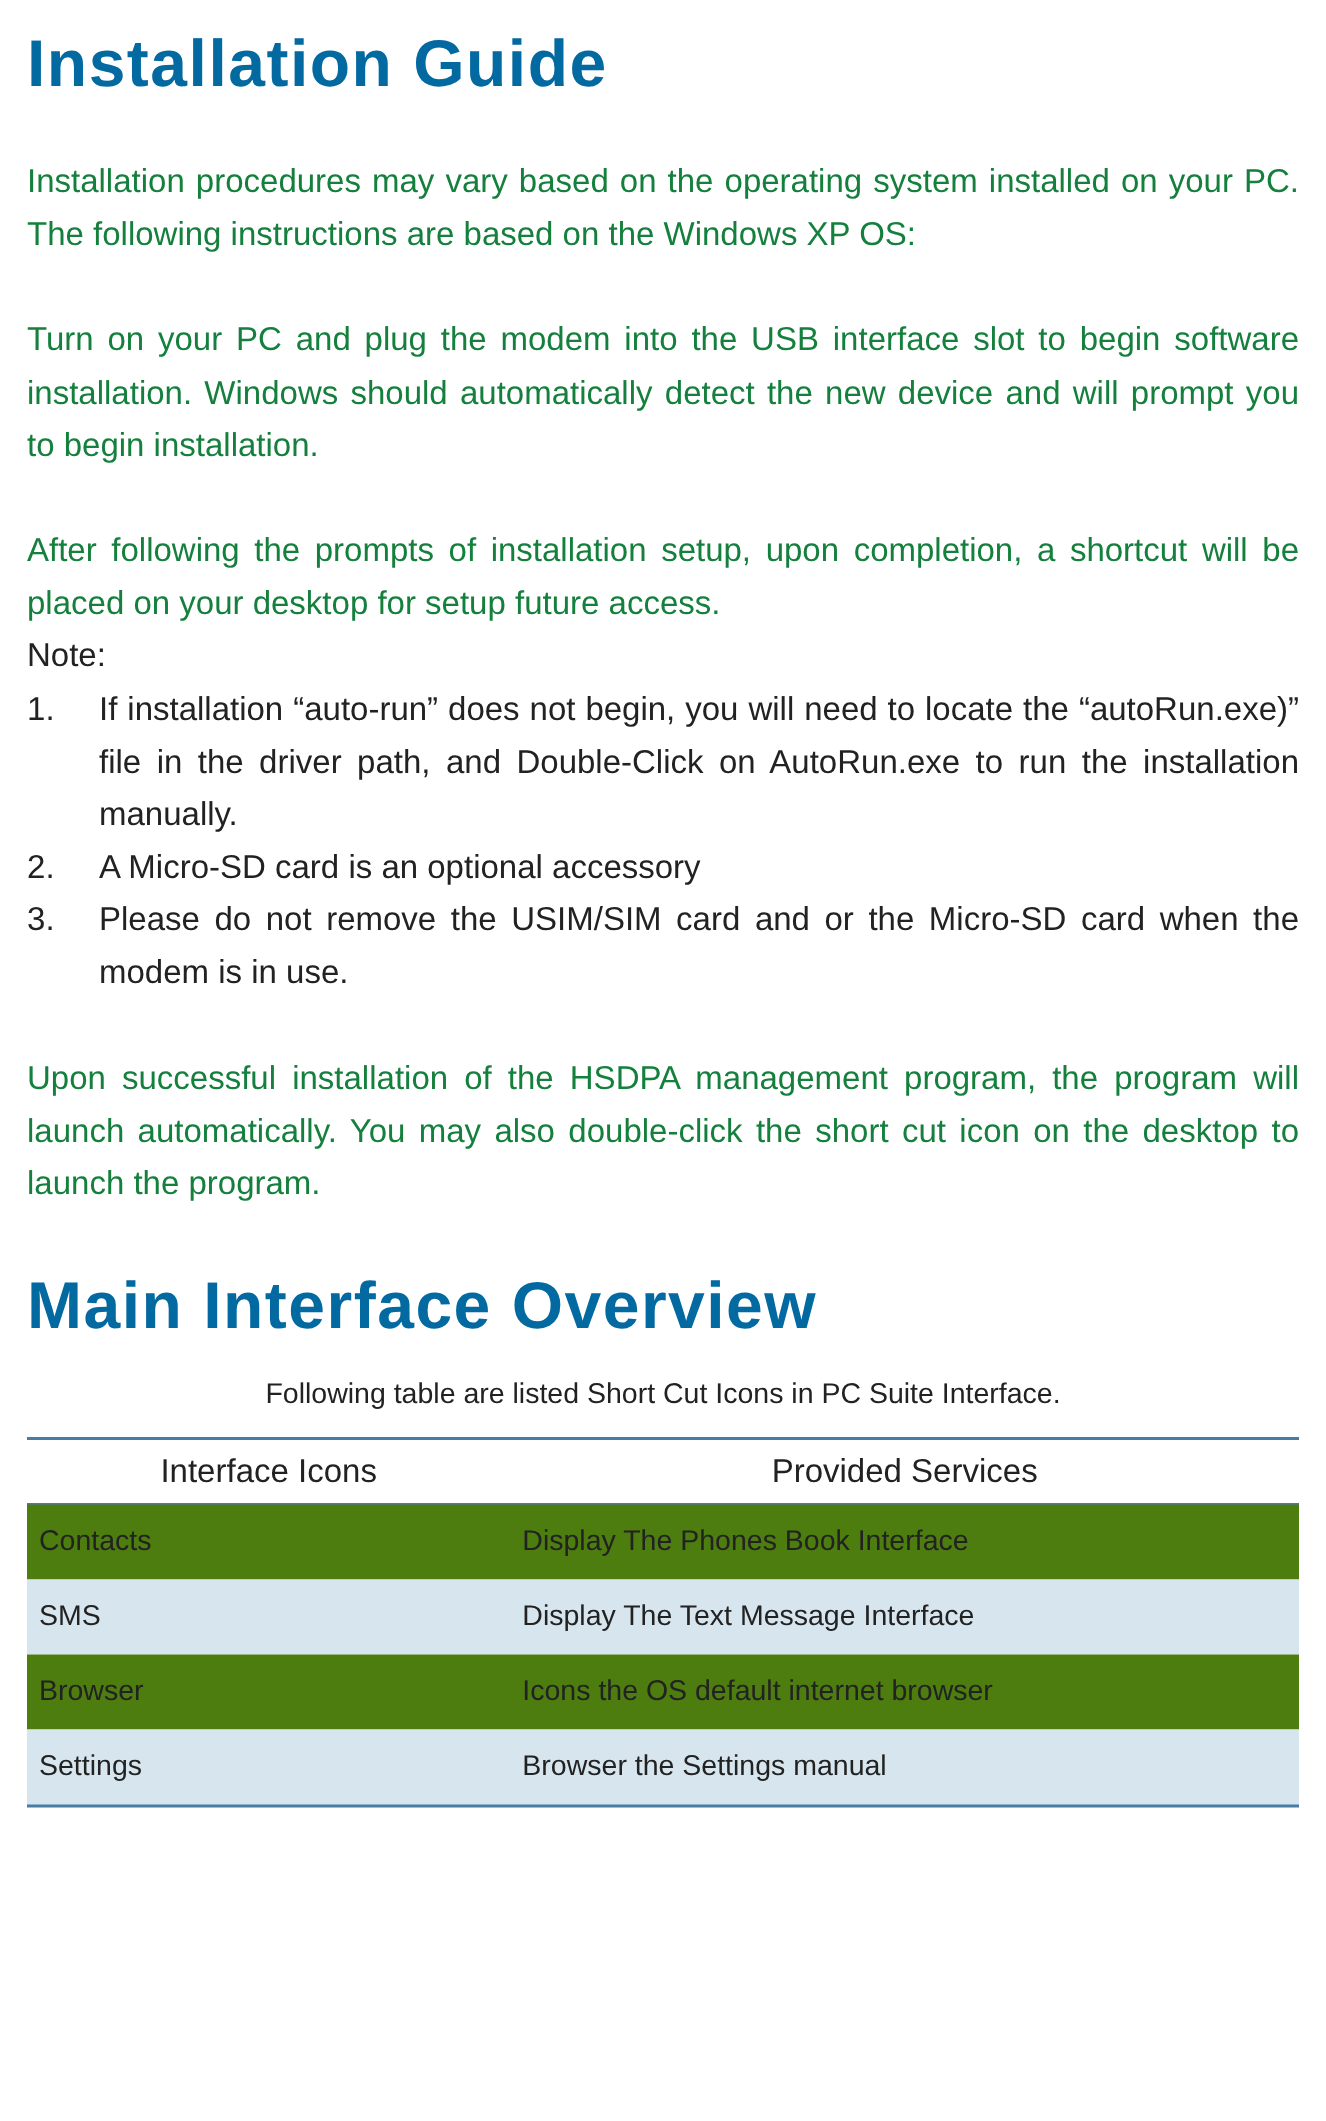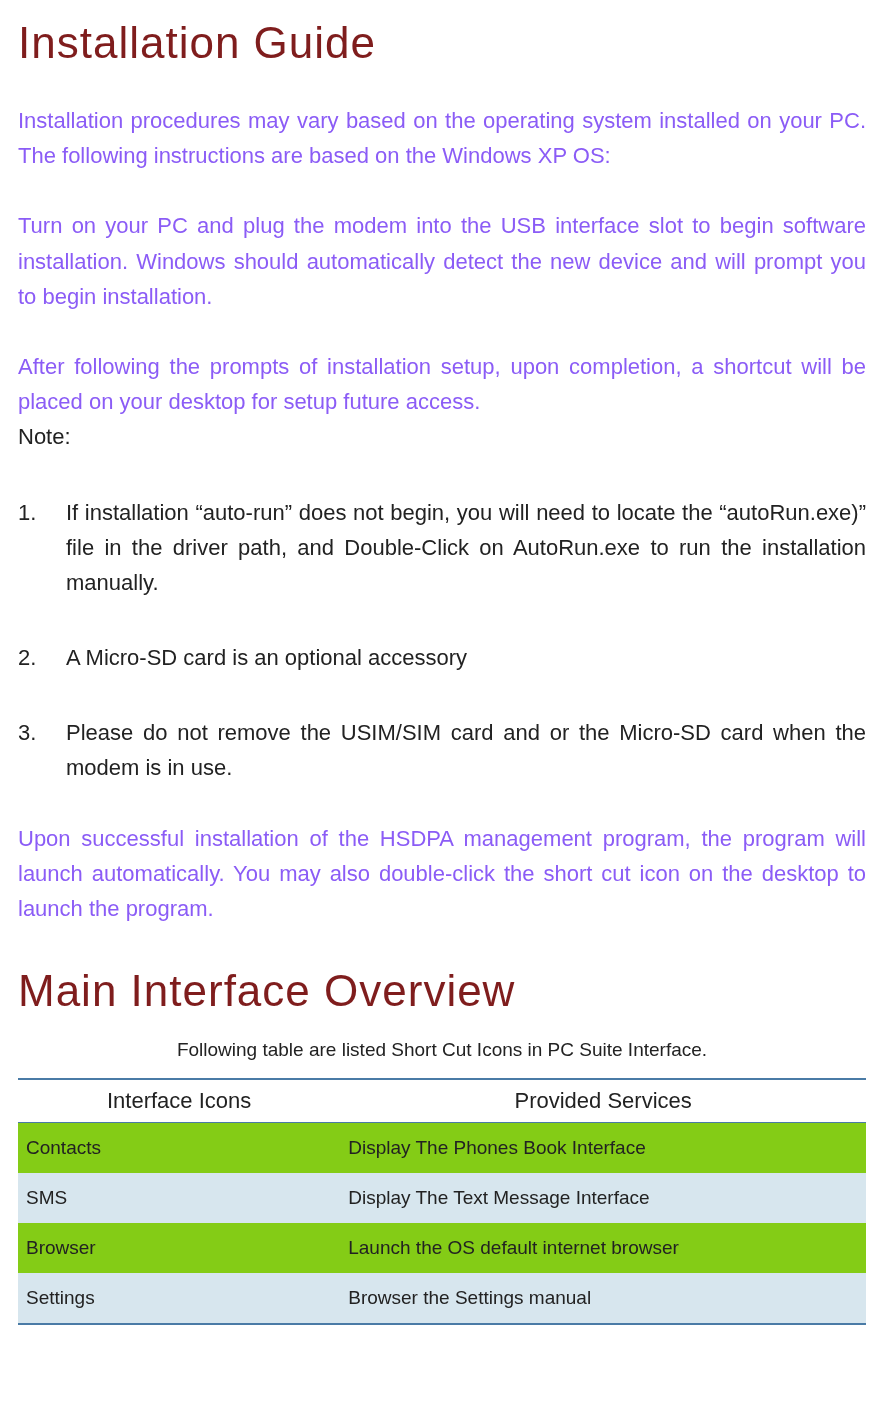--- a/index.html
+++ b/index.html
@@ -9,30 +9,30 @@
     }
     body {
       width: 884px;
       font-family: "Century Gothic", "Trebuchet MS", Arial, sans-serif;
       color: #333;
       padding: 18px 18px 20px 18px;
       background: #fff;
     }
     h1 {
       font-size: 44px;
-      font-weight: normal;
+      font-weight: bold;
       margin-bottom: 35px;
-      color: #7f1d1d;
+      color: #0369a1;
       letter-spacing: 1px;
     }
     p {
       font-size: 22px;
       line-height: 1.6;
       margin-bottom: 0;
-      color: #8b5cf6;
+      color: #15803d;
     }
     p.justify {
       text-align: justify;
     }
     .block {
       margin-bottom: 35px;
     }
     .note-label {
       font-size: 22px;
       line-height: 1.6;
@@ -45,21 +45,20 @@
       margin-bottom: 35px;
     }
     ol li {
       font-size: 22px;
       line-height: 1.6;
       text-align: justify;
       color: #222;
       padding-left: 48px;
       position: relative;
       counter-increment: item;
-      margin-top: 40px;
     }
     ol li::before {
       content: counter(item) ".";
       position: absolute;
       left: 0;
       width: 40px;
     }
     .section2-intro {
       font-size: 19px;
       margin-bottom: 12px;
@@ -89,21 +88,21 @@
       font-size: 19px;
       padding: 8px 8px;
       vertical-align: top;
       line-height: 1.8;
       color: #222;
     }
     tr.shaded td {
       background: #d7e6ee;
     }
     tr.plain td {
-      background: #84cc16;
+      background: #4d7c0f;
     }
     .h1-second {
       margin-top: 40px;
       margin-bottom: 19px;
     }
   </style>
 </head>
 <body>
 
 <h1>Installation Guide</h1>
@@ -147,20 +146,20 @@
     <tr class="plain">
       <td>Contacts</td>
       <td>Display The Phones Book Interface</td>
     </tr>
     <tr class="shaded">
       <td>SMS</td>
       <td>Display The Text Message Interface</td>
     </tr>
     <tr class="plain">
       <td>Browser</td>
-      <td>Launch the OS default internet browser</td>
+      <td>Icons the OS default internet browser</td>
     </tr>
     <tr class="shaded">
       <td>Settings</td>
       <td>Browser the Settings manual</td>
     </tr>
   </tbody>
 </table>
 
 </body></html>

